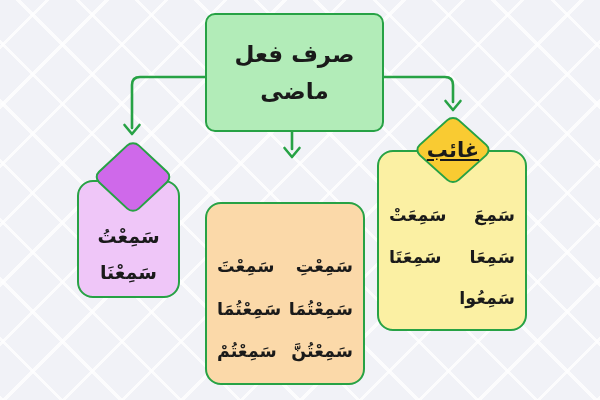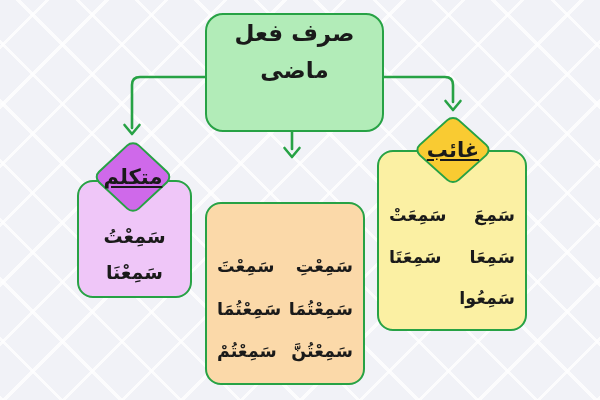--- a/index.html
+++ b/index.html
@@ -32,33 +32,33 @@
     color:var(--green-border);
   }
   svg.connectors path{
     fill:none;stroke:currentColor;stroke-width:2.6;
     stroke-linecap:round;stroke-linejoin:round;
   }
   .node-top{
     position:absolute;left:205px;top:13px;width:175px;height:115px;
     background:var(--top-box-fill);
     border:2.6px solid var(--green-border);
-    border-radius:18px;z-index:2;
-    display:flex;flex-direction:column;align-items:center;
+    border-radius:10px;z-index:2;
+    display:flex;flex-direction:column;align-items:center;justify-content:center;
     font-size:23px;font-weight:bold;line-height:37px;text-align:center;
   }
   .vbox{
     position:absolute;z-index:1;
     border:2.6px solid var(--green-border);
     border-radius:16px;
     display:flex;flex-direction:column;justify-content:space-evenly;
     box-sizing:border-box;
     font-weight:bold;
   }
-  .vbox.b1{left:77px;top:180px;width:115px;height:118px;background:var(--mutakallim-box-fill);padding-top:30px;font-size:19px;}
+  .vbox.b1{left:77px;top:180px;width:103px;height:118px;background:var(--mutakallim-box-fill);padding-top:30px;font-size:19px;}
   .vbox.b2{left:205px;top:202px;width:160px;height:183px;background:var(--mukhatab-box-fill);padding-top:30px;font-size:17.5px;}
   .vbox.b3{left:377px;top:150px;width:150px;height:181px;background:var(--ghaib-box-fill);padding-top:32px;font-size:17.5px;}
   .row{display:flex;align-items:center;}
   .row.single{justify-content:center;}
   .row.pair{justify-content:space-between;padding:0 10px;}
   .diamond{
     position:absolute;z-index:3;
     display:flex;align-items:center;justify-content:center;
   }
   .diamond .shape{
@@ -132,20 +132,19 @@
       <span>سَمِعَا</span>
       <span>سَمِعَتَا</span>
     </div>
     <div class="row pair">
       <span>سَمِعُوا</span>
     </div>
   </div>
 
   <div class="diamond d1">
     <span class="shape"></span>
-    <span class="label" dir="rtl">متكلم</span>
   </div>
   <div class="diamond d3">
     <span class="shape"></span>
     <span class="label" dir="rtl">غائب</span>
   </div>
 
 </div>
 
 </body></html>

